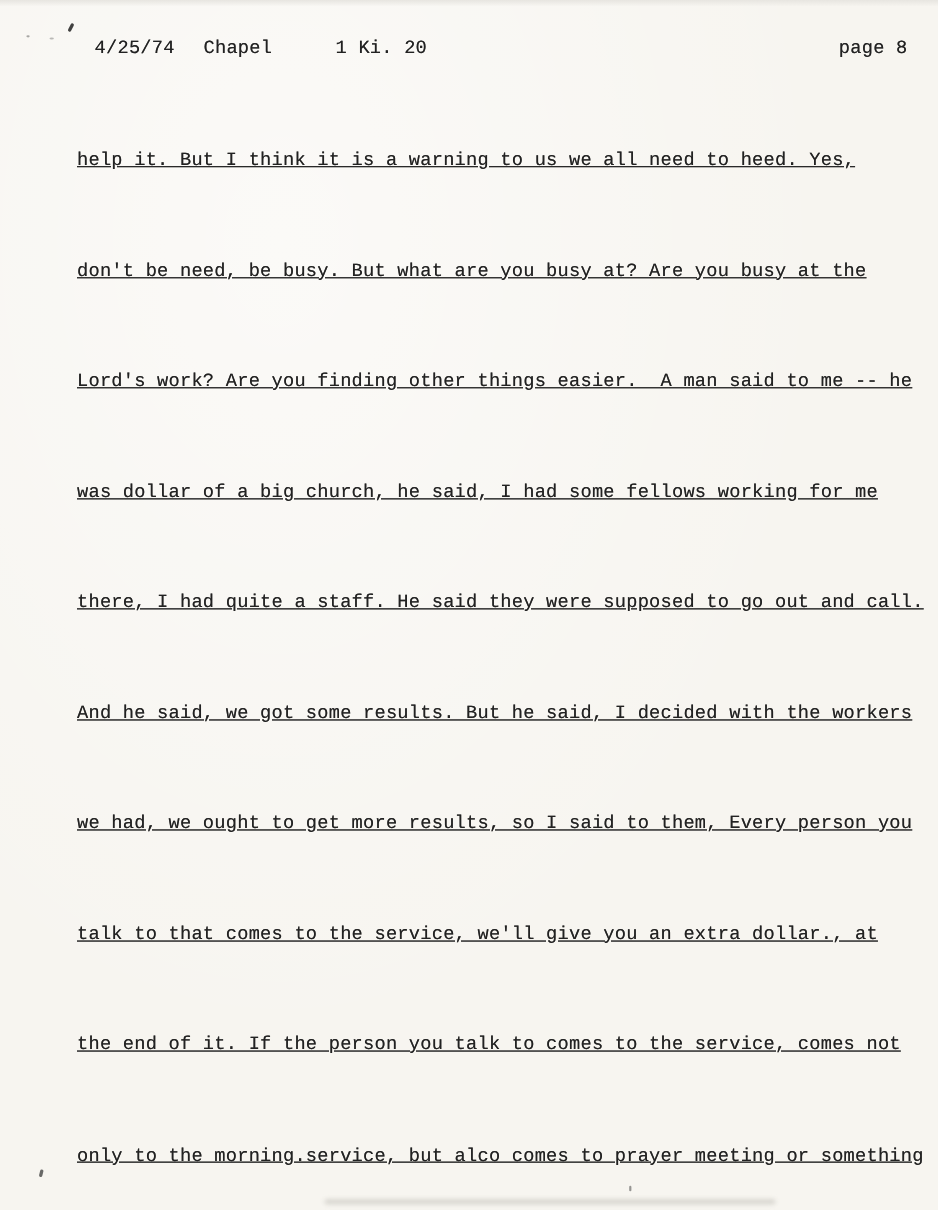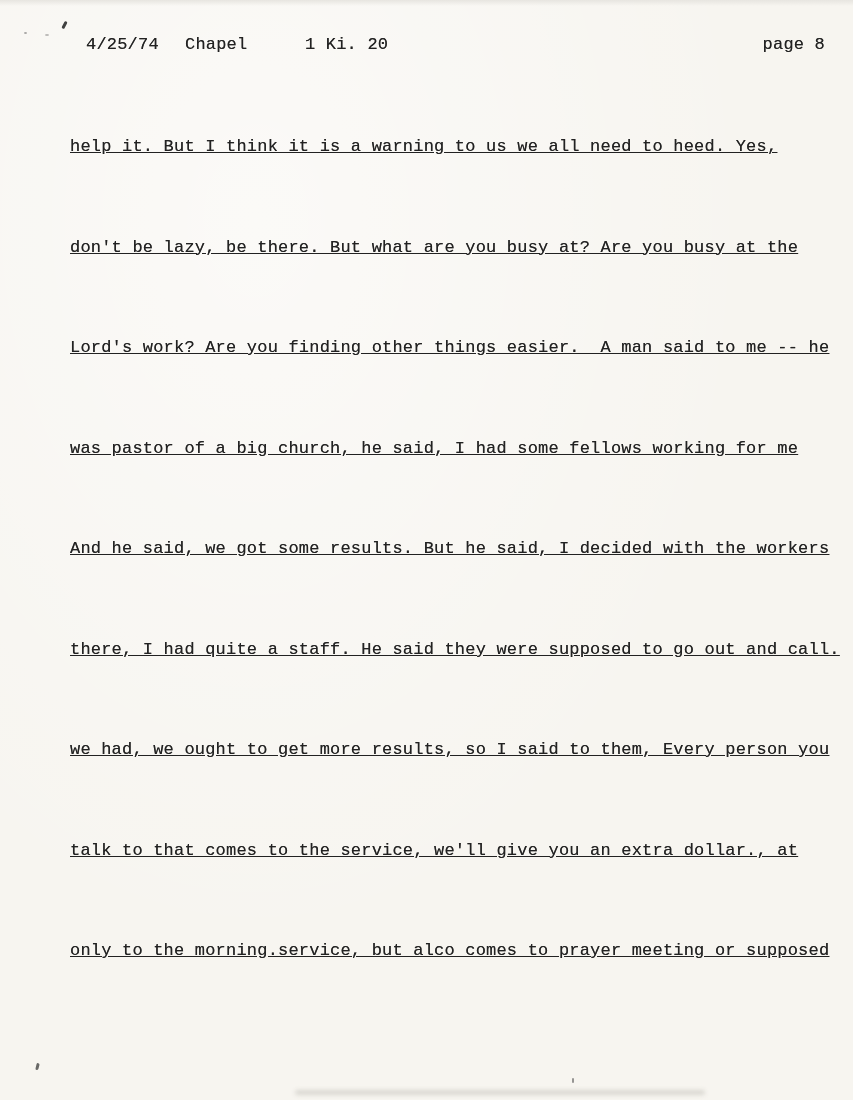--- a/index.html
+++ b/index.html
@@ -69,28 +69,29 @@
 
   <div class="header">
     <span class="h-date">4/25/74</span>
     <span class="h-loc">Chapel</span>
     <span class="h-scrip">1 Ki. 20</span>
     <span class="h-page">page 8</span>
   </div>
 
   <div class="body-text">
     <div class="typed-line">help it. But I think it is a warning to us we all need to heed. Yes,</div>
-    <div class="typed-line">don't be lazy, be there. But what are you busy at? Are you busy at the</div>
+    <div class="typed-line">don't be need, be busy. But what are you busy at? Are you busy at the</div>
     <div class="typed-line">Lord's work? Are you finding other things easier.  A man said to me -- he</div>
-    <div class="typed-line">was pastor of a big church, he said, I had some fellows working for me</div>
+    <div class="typed-line">was dollar of a big church, he said, I had some fellows working for me</div>
+    <div class="typed-line">there, I had quite a staff. He said they were supposed to go out and call.</div>
     <div class="typed-line">And he said, we got some results. But he said, I decided with the workers</div>
-    <div class="typed-line">there, I had quite a staff. He said they were supposed to go out and call.</div>
     <div class="typed-line">we had, we ought to get more results, so I said to them, Every person you</div>
     <div class="typed-line">talk to that comes to the service, we'll give you an extra dollar., at</div>
-    <div class="typed-line">only to the morning.service, but alco comes to prayer meeting or supposed</div>
+    <div class="typed-line">the end of it. If the person you talk to comes to the service, comes not</div>
+    <div class="typed-line">only to the morning.service, but alco comes to prayer meeting or something</div>
     
     
     
     
     
     
     
     
     
     

